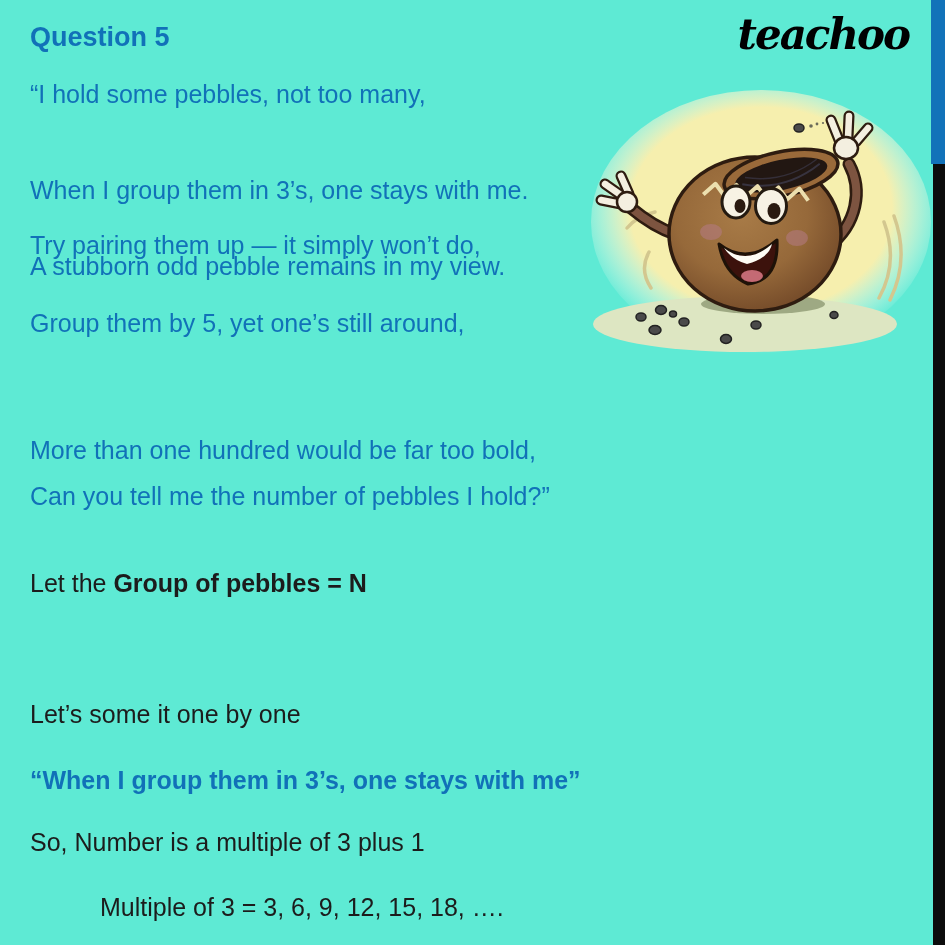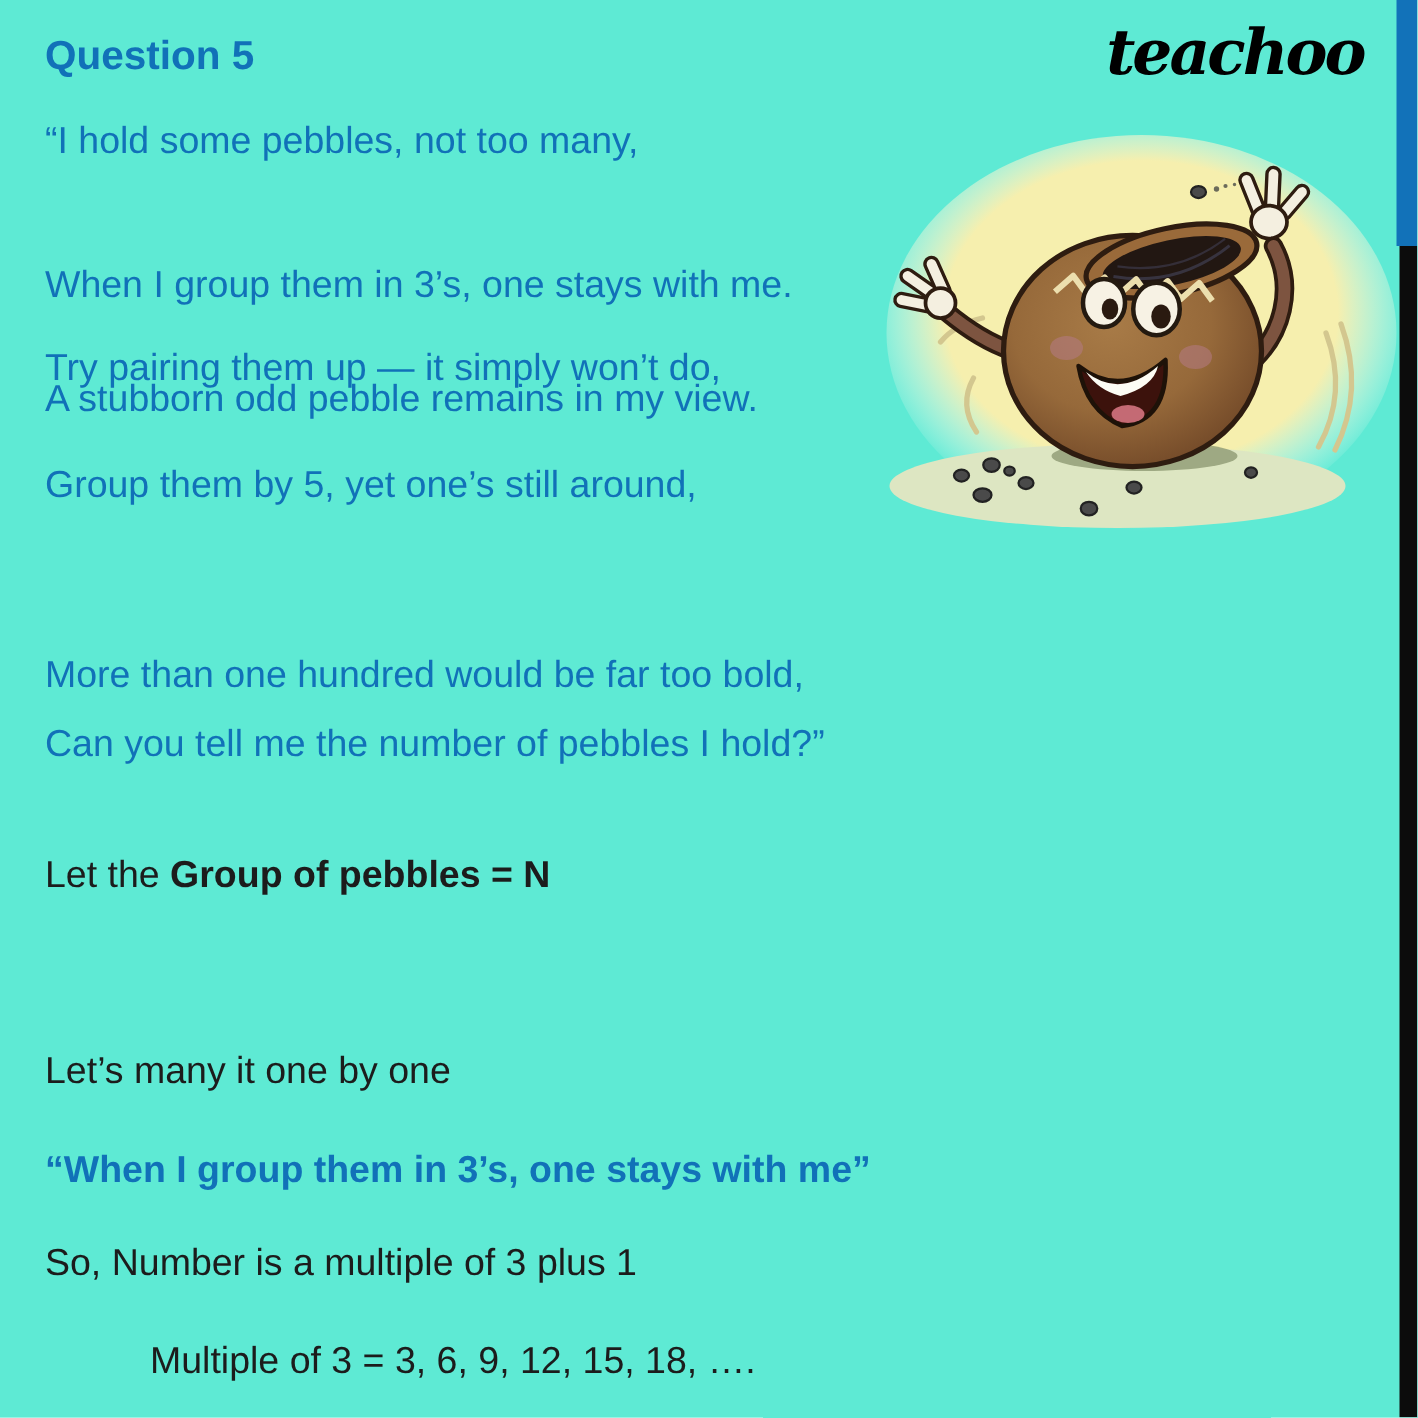--- a/index.html
+++ b/index.html
@@ -45,21 +45,21 @@
   <div class="line blue poem-1">When I group them in 3’s, one stays with me.</div>
   <div class="line blue poem-2">Try pairing them up — it simply won’t do,</div>
   <div class="line blue poem-3">A stubborn odd pebble remains in my view.</div>
   <div class="line blue poem-4">Group them by 5, yet one’s still around,</div>
   <div class="line blue poem-6">More than one hundred would be far too bold,</div>
   <div class="line blue poem-7">Can you tell me the number of pebbles I hold?”</div>
 
   <div class="line black let-line">
     <span>Let the </span><span class="bold">Group of pebbles = N</span>
   </div>
-  <div class="line black read-line">Let’s many it one by one</div>
+  <div class="line black read-line">Let’s some it one by one</div>
   <div class="line blue clue-line">“When I group them in 3’s, one stays with me”</div>
   <div class="line black so-line">So, Number is a multiple of 3 plus 1</div>
   <div class="line black multiple-line">Multiple of 3 = 3, 6, 9, 12, 15, 18, ….</div>
 
   <div class="illustration">
     <svg viewBox="0 0 348 288" xmlns="http://www.w3.org/2000/svg">
       <defs>
         <radialGradient id="glow" cx="50%" cy="45%" r="55%">
           <stop offset="0%" stop-color="#f6efae"></stop>
           <stop offset="70%" stop-color="#f6efae"></stop>

